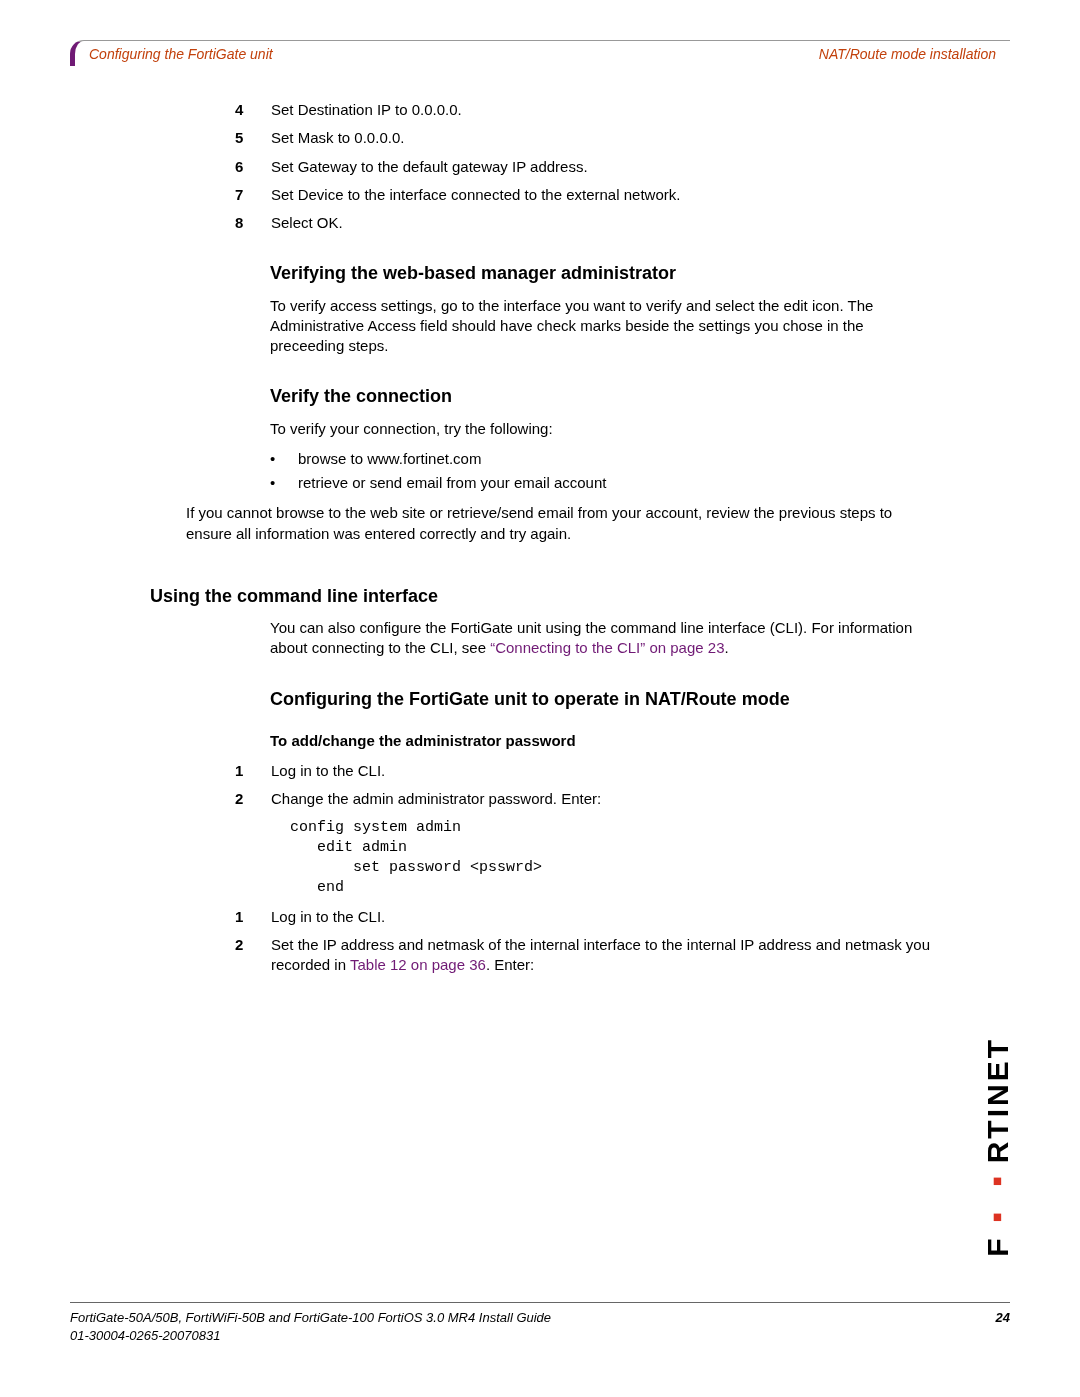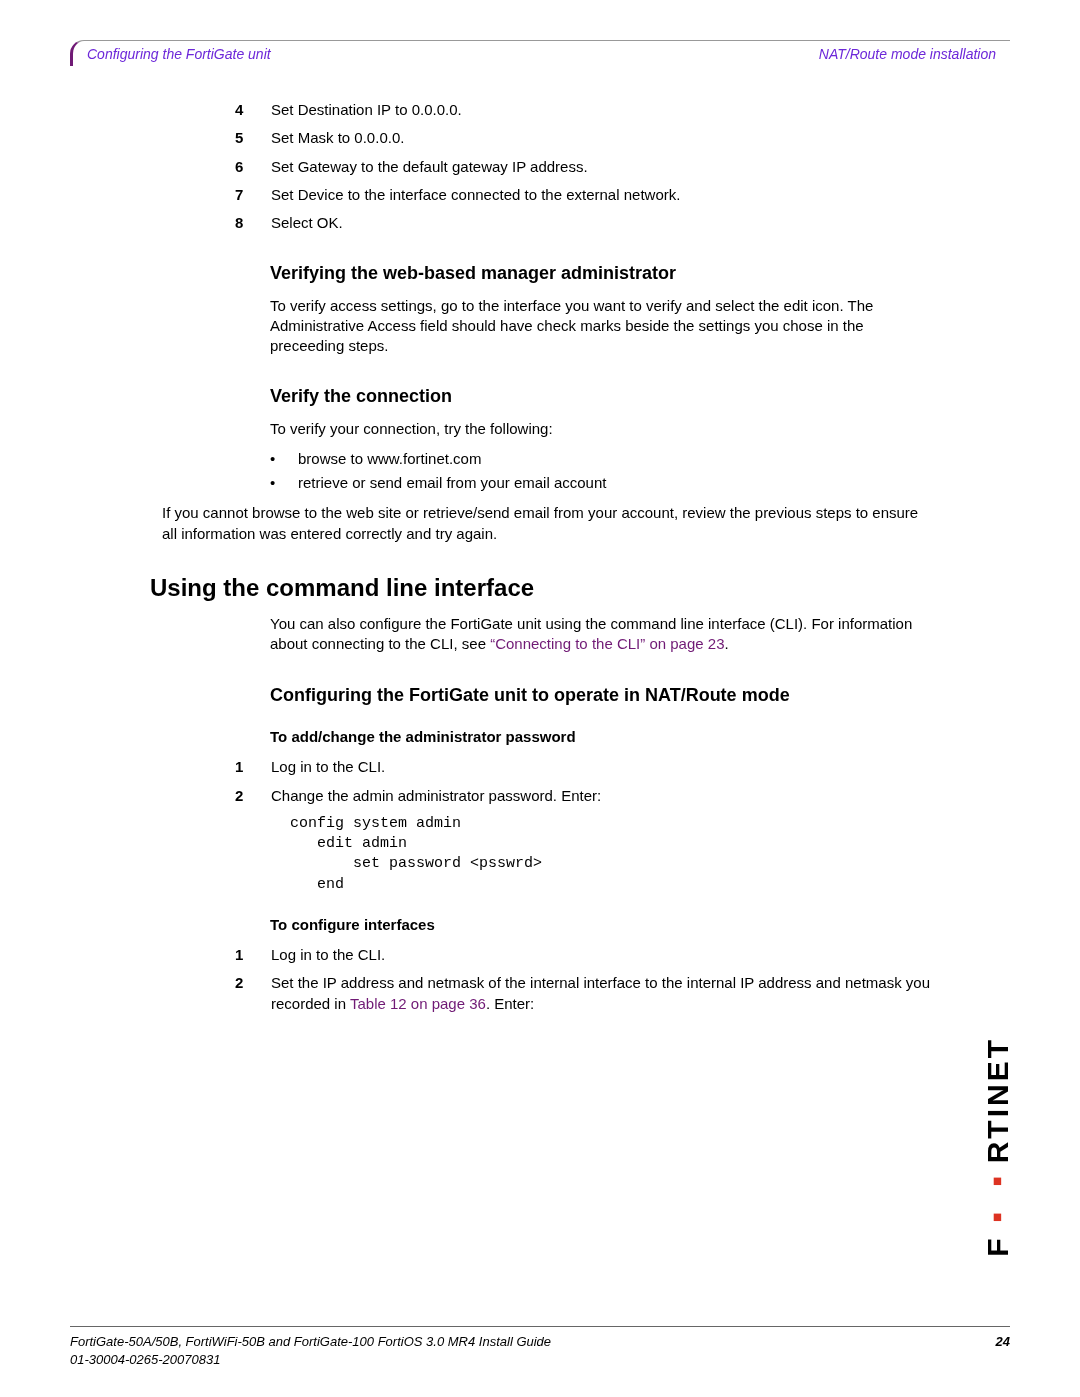--- a/index.html
+++ b/index.html
@@ -17,30 +17,30 @@
     height: 1397px;
     box-sizing: border-box;
   }
   .header {
     position: absolute;
     top: 40px;
     left: 70px;
     right: 70px;
     height: 26px;
     border-top: 1px solid #999;
-    border-left: 3px solid #701a75;
+    border-left: 5px solid #701a75;
     border-top-left-radius: 14px;
     box-sizing: border-box;
     display: flex;
     justify-content: space-between;
     align-items: center;
     padding: 0 14px;
     font-style: italic;
     font-size: 14px;
-    color: #6d28d9;
+    color: #c2410c;
   }
   .header-left, .header-right { padding-top: 2px; }
   .content {
     position: absolute;
     top: 100px;
     left: 70px;
     right: 150px;
     bottom: 190px;
   }
   
@@ -57,42 +57,42 @@
     flex: 0 0 36px;
   }
   .num-text { flex: 1; }
   
   h3.sub {
     font-size: 18px;
     font-weight: bold;
     margin: 28px 0 10px 200px;
   }
   h2.main {
-    font-size: 24px;
-    font-weight: bold;
-    margin: 28px 0 10px 80px;
+    font-size: 18px;
+    font-weight: bold;
+    margin: 40px 0 10px 80px;
   }
   .para {
     margin-left: 200px;
     margin-bottom: 10px;
   }
   .bullet-list {
     margin-left: 200px;
   }
   .bullet-row {
     display: flex;
     margin-bottom: 4px;
   }
   .bul {
     width: 28px;
     flex: 0 0 28px;
     text-align: left;
   }
   .para2 {
-    margin-left: 92px;
+    margin-left: 116px;
     margin-top: 10px;
   }
   .link {
     color: #701a75;
     text-decoration: none;
   }
   .subhead {
     font-weight: bold;
     margin: 20px 0 10px 200px;
   }
@@ -114,21 +114,21 @@
     letter-spacing: 3px;
     font-size: 30px;
     writing-mode: vertical-rl;
     transform: rotate(180deg);
     color: #000;
   }
   .logo .o1 { color: #d32; }
   
   .footer {
     position: absolute;
-    bottom: 28px;
+    bottom: 52px;
     left: 70px;
     right: 70px;
     border-top: 1px solid #666;
     padding-top: 6px;
     display: flex;
     justify-content: space-between;
     align-items: flex-start;
     font-size: 13px;
   }
   .footer-left {
@@ -212,21 +212,20 @@
         <div class="num">2</div>
         <div class="num-text">Change the admin administrator password. Enter:</div>
       </div>
     </div>
 
     <div class="code">config system admin
    edit admin
        set password &lt;psswrd&gt;
    end</div>
 
-    <div class="subhead">To configure interfaces</div>
 
     <div class="num-list">
       <div class="num-row">
         <div class="num">1</div>
         <div class="num-text">Log in to the CLI.</div>
       </div>
       <div class="num-row">
         <div class="num">2</div>
         <div class="num-text">
           <span>Set the IP address and netmask of the internal interface to the internal IP address and netmask you recorded in </span><a href="#" class="link">Table 12 on page 36</a><span>. Enter:</span>

